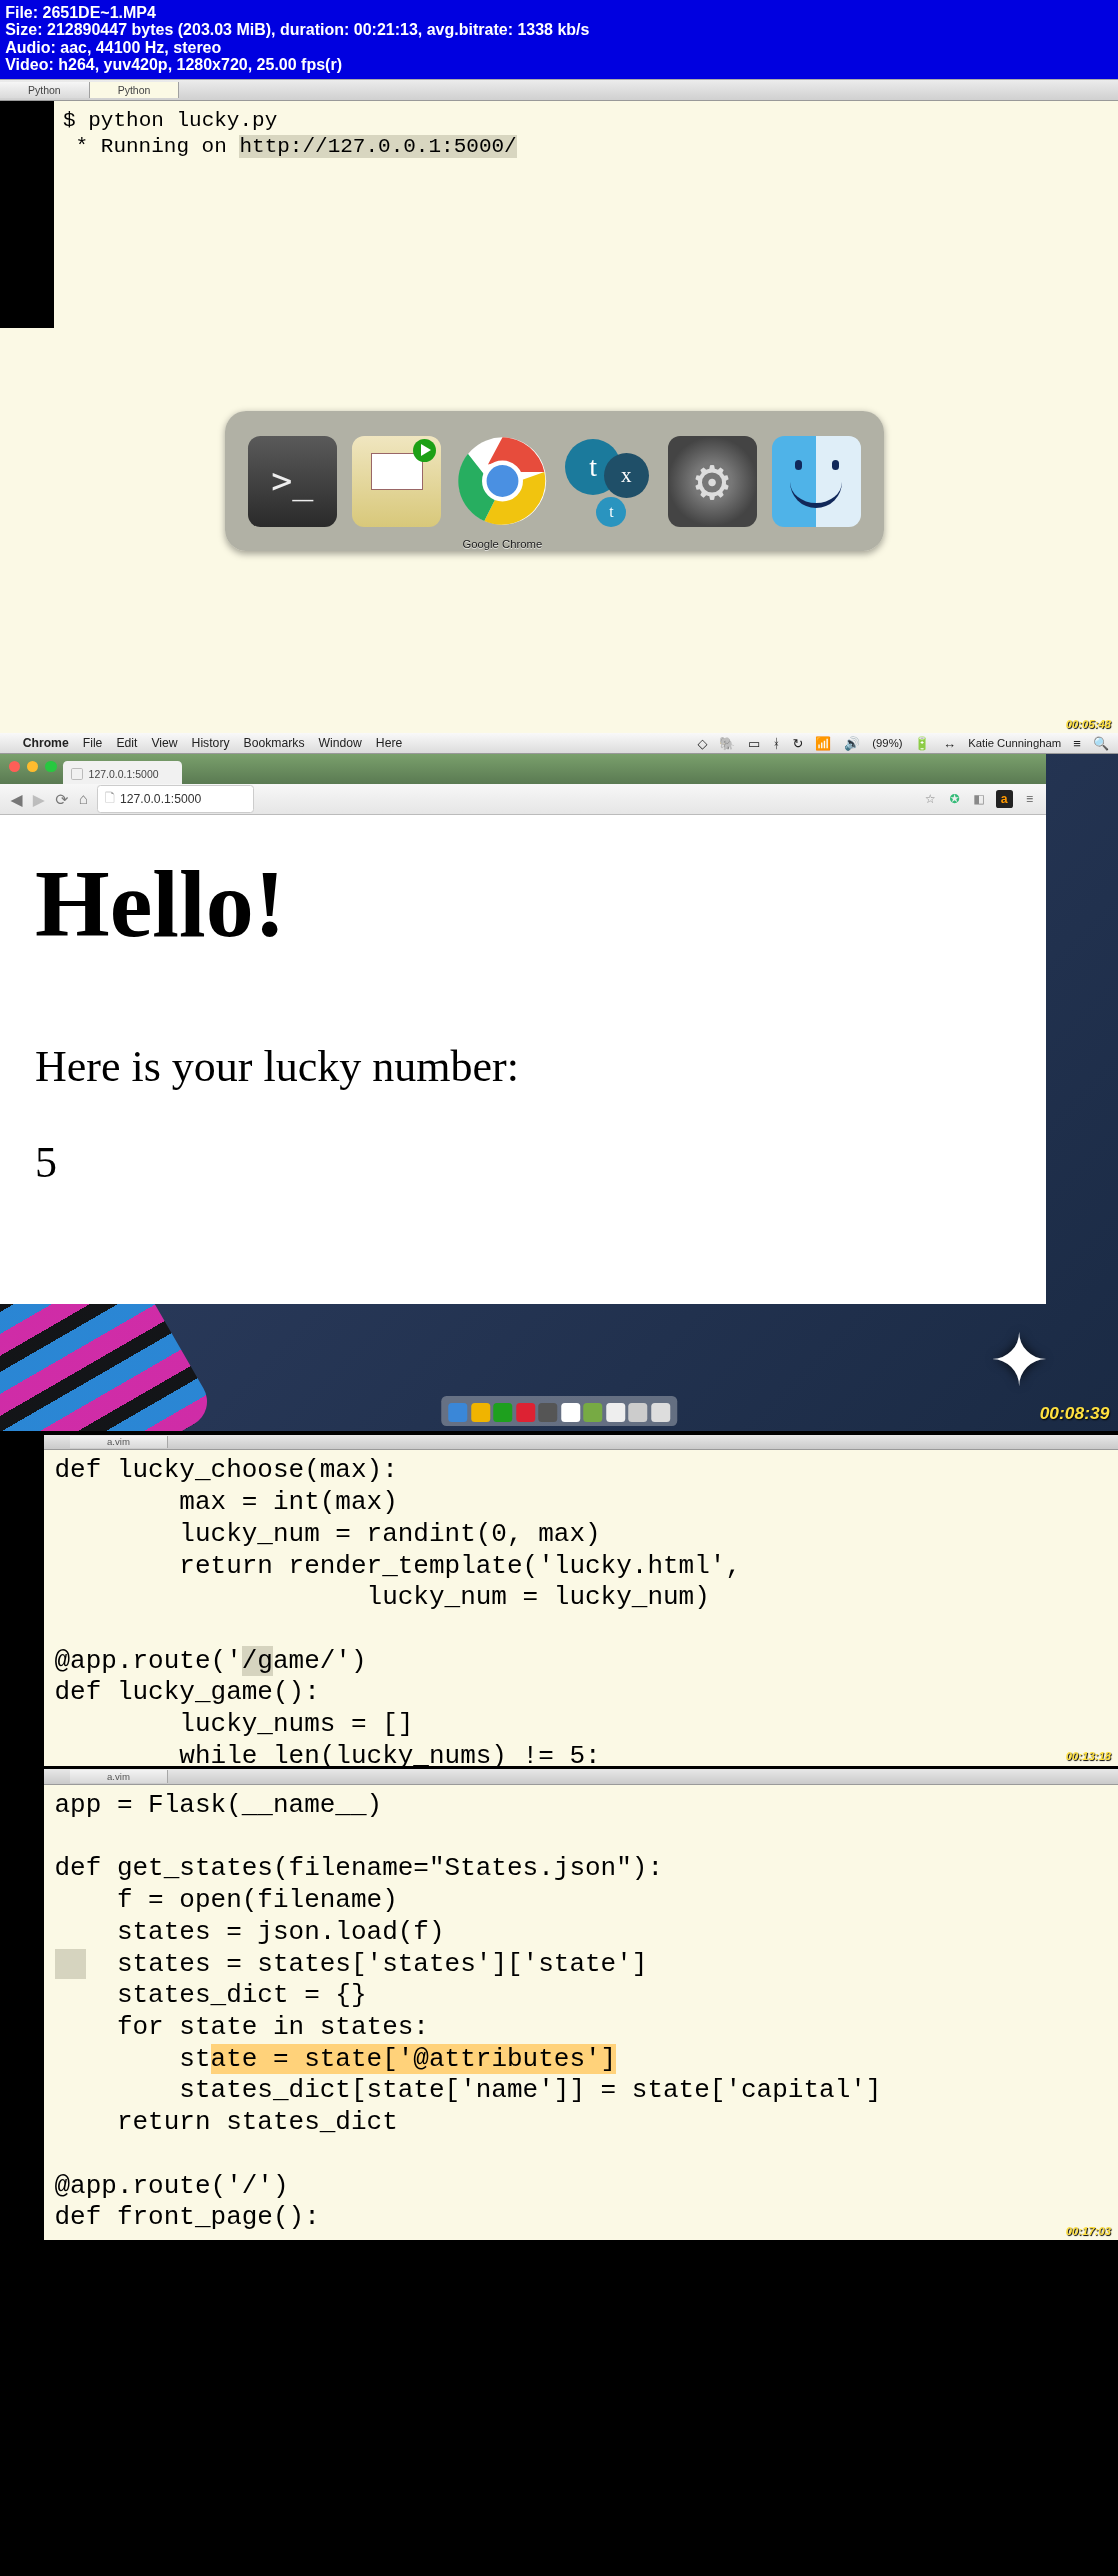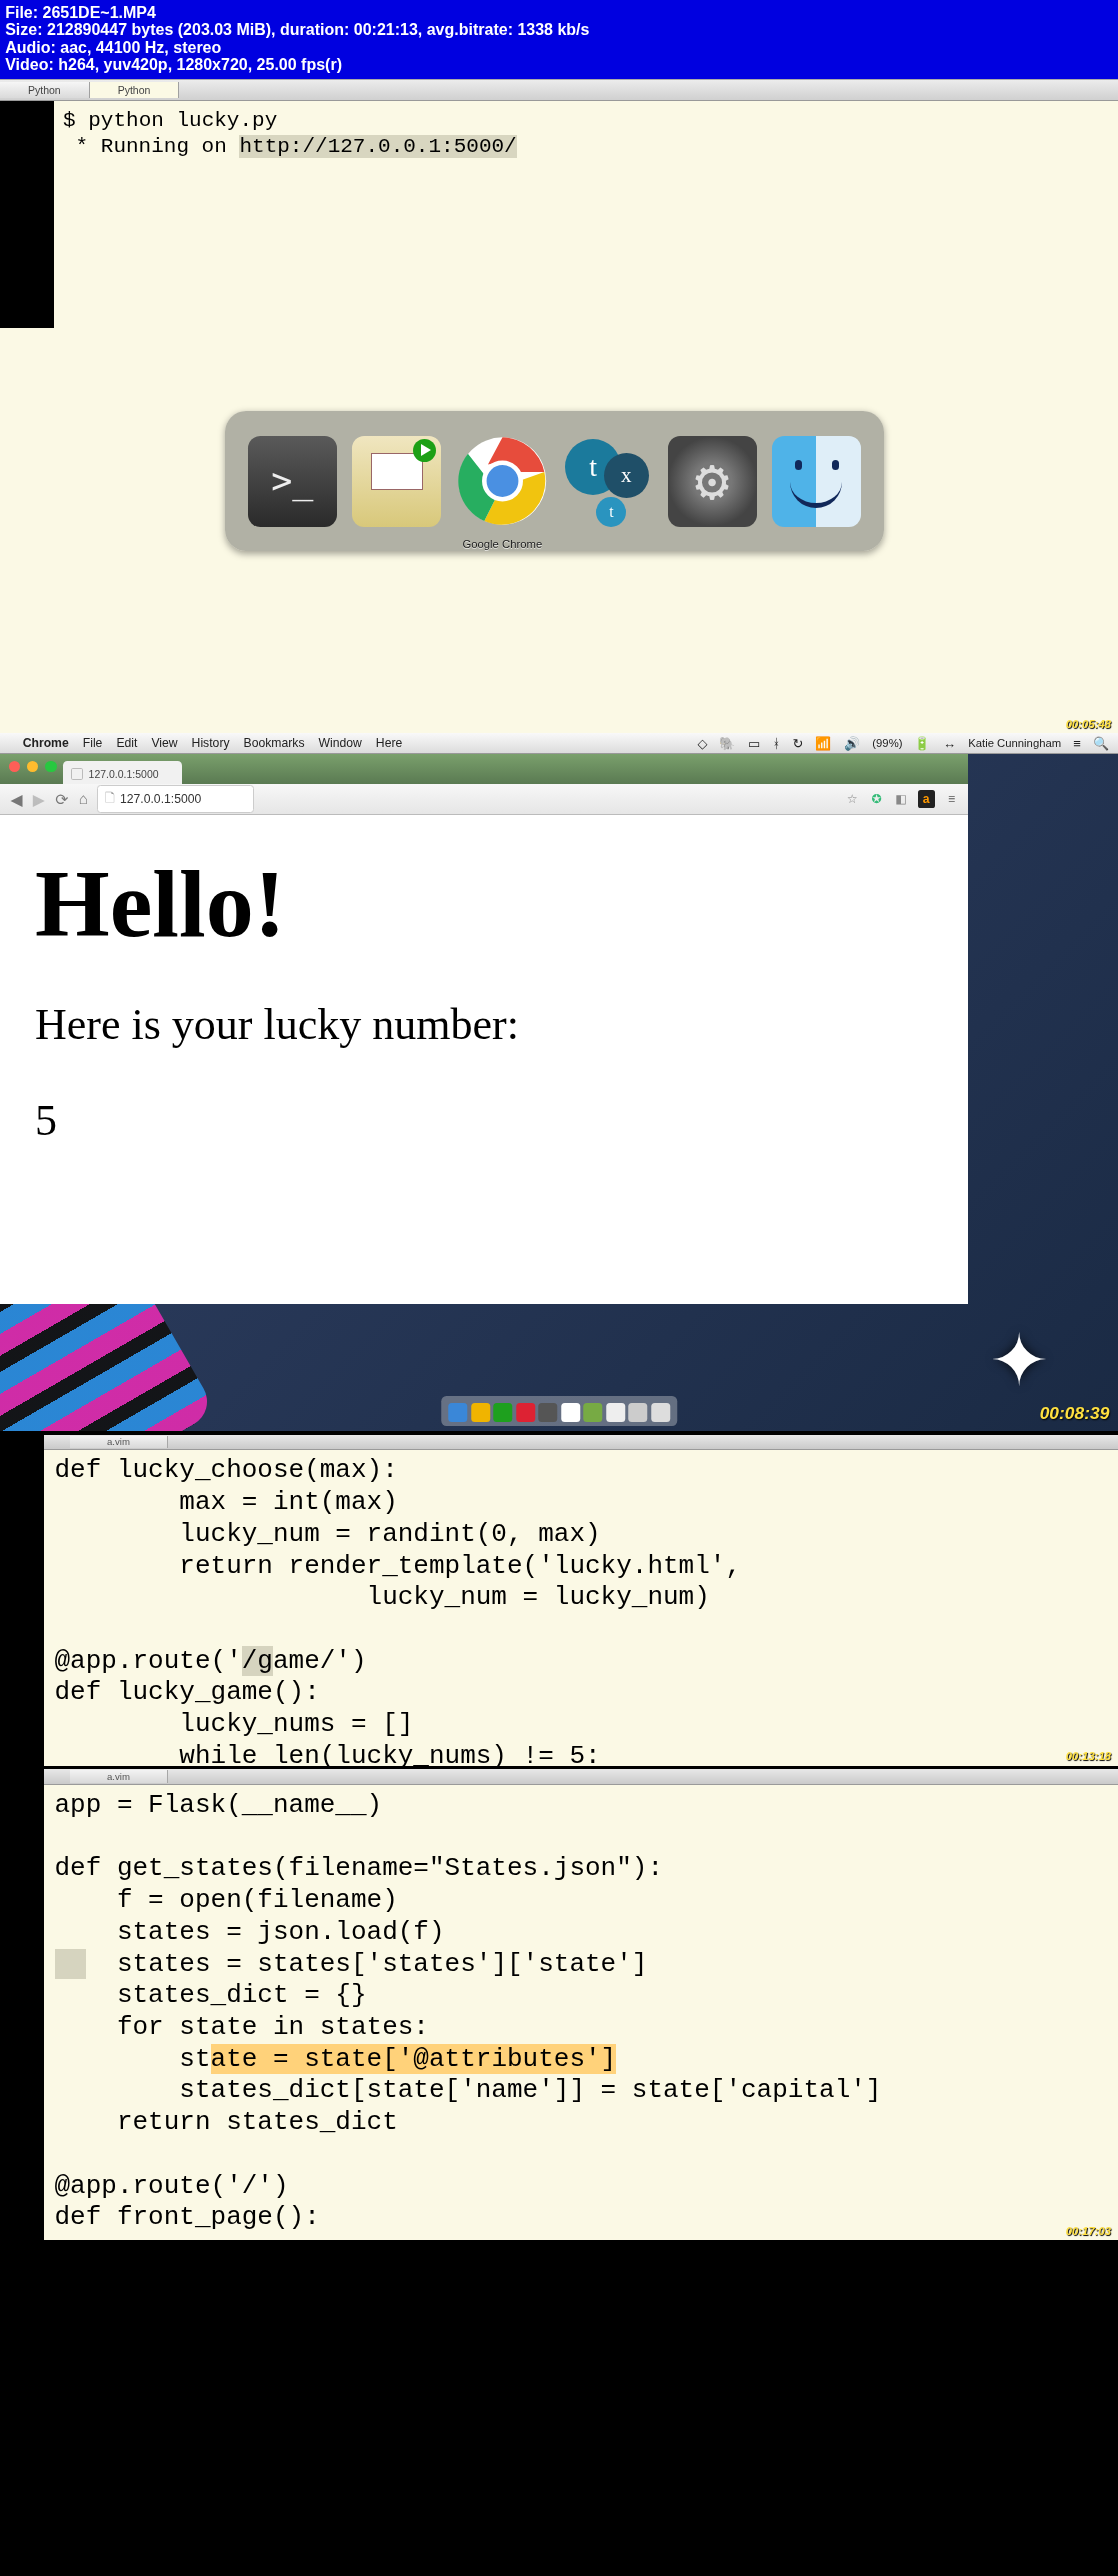--- a/index.html
+++ b/index.html
@@ -41,37 +41,37 @@
   .finder-face::after { content:""; position:absolute; left:17.4px; bottom:19px; width:52px; height:21px; border-bottom:5.2px solid #11285a; border-radius:0 0 26px 26px; }
   .ts1 { position:absolute; right:7px; bottom:3.5px; font-family:Arial,sans-serif; font-size:11.3px; color:#ffe040; font-style:italic; font-weight:bold; text-shadow: 0.9px 0.9px 0.9px #000; }
   
   
   .panel2 { position: relative; height: 698px; background: linear-gradient(135deg, #152030 0%, #283858 40%, #1a2a44 100%); overflow: hidden; }
   .mac-menubar { height: 21px; background: linear-gradient(#f9f9f9,#dcdcdc); display:flex; align-items:center; font-family:"Lucida Grande",Arial,sans-serif; font-size:12.2px; color:#222; padding:0 8.7px; gap:14px; border-bottom:0.9px solid #999; position:relative; z-index:5; }
   .mac-menubar .apple { font-size:14px; }
   .mac-right { margin-left:auto; display:flex; align-items:center; gap:12.2px; font-size:11.3px; }
   .mac-right .icon { font-size:13px; }
   
-  .chrome-window { position:absolute; left:0; top:21px; width:968px; background:#fff; }
+  .chrome-window { position:absolute; left:0; top:21px; width:1046px; background:#fff; }
   .chrome-tabs { height: 30px; background: linear-gradient(#7aa06c,#5a7a52); display:flex; align-items:flex-end; padding-left:10.5px; position:relative; }
   .traffic { position:absolute; left:8.7px; top:7px; display:flex; gap:7px; }
   .traffic span { width:11.3px; height:11.3px; border-radius:50%; display:block; }
   .tl-r { background:#ff5f57; } .tl-y { background:#febc2e; } .tl-g { background:#28c840; }
   .chrome-tab { margin-left:52px; background:#f1f1f1; height:23px; border-radius:4.4px 4.4px 0 0; padding:3.5px 23px 0 8.7px; font-family:"Lucida Grande",Arial,sans-serif; font-size:10.5px; color:#444; display:flex; align-items:center; gap:5.2px; }
   .chrome-omnibar { height: 31px; background: linear-gradient(#f7f7f7,#e6e6e6); border-bottom:0.9px solid #bbb; display:flex; align-items:center; gap:7px; padding:0 8.7px; font-family:"Lucida Grande",Arial,sans-serif; font-size:12.2px; color:#555; }
   .chrome-omnibar .navbtn { font-size:15.7px; color:#777; padding:0 1.7px; }
   .chrome-omnibar .url { flex:0 1 auto; background:#fff; border:0.9px solid #ccc; border-radius:3.5px; padding:2.6px 7px; font-size:12.2px; color:#333; min-width:157px; display:flex; align-items:center; gap:5.2px; }
   .chrome-omnibar .url .file { color:#9a9a9a; }
   .chrome-right { margin-left:auto; display:flex; align-items:center; gap:8.7px; }
   .chrome-right .ext { width:15.7px; height:15.7px; display:flex; align-items:center; justify-content:center; font-size:12.2px; }
   .chrome-right .star { color:#888; }
   .chrome-right .amazon { background:#222; color:#ff9900; font-weight:bold; font-family:Arial; font-size:12.2px; border-radius:2.6px; width:17.4px; height:17.4px; }
   
   .page { background:#fff; padding: 33px 35px 52px; font-family: "Times New Roman", serif; color:#000; min-height: 489px; }
-  .page h1 { font-size: 96px; font-weight: bold; margin-bottom: 40px; }
+  .page h1 { font-size: 96px; font-weight: bold; margin-bottom: 82px; }
   .page p { font-size: 44px; margin-bottom: 45px; }
   .page .num { font-size: 44px; }
   
   .decor-stripes { position:absolute; left:-52px; bottom:-52px; width:227px; height:227px; transform:rotate(-30deg); background: repeating-linear-gradient(0deg, #e22bb0 0 19px, #2b8fe2 19px 38px, #111 38px 52px); opacity:0.9; border-radius:26px; }
   .decor-star { position:absolute; right:70px; bottom:17.4px; font-size:96px; color:#fff; text-shadow:0 0 10.5px rgba(0,0,0,0.8); }
   
   .mini-dock { position:absolute; bottom:5.2px; left:50%; transform:translateX(-50%); height:30px; background:rgba(230,230,230,0.35); border-radius:5.2px; display:flex; align-items:flex-end; gap:3.5px; padding:1.7px 7px 3.5px; z-index:3; }
   .mini-dock .mi { width:19px; height:19px; border-radius:3.5px; }
   .mi1{background:#3a87d8;} .mi2{background:#f0b400;} .mi3{background:#1ea01e;} .mi4{background:#d23;} .mi5{background:#555;} .mi6{background:#fff;} .mi7{background:#7a4;} .mi8{background:#eee;} .mi9{background:#ccc;} .mi10{background:#ddd;}
   .ts2 { position:absolute; right:8.7px; bottom:7px; font-family:Arial,sans-serif; font-size:17.4px; color:#ffe040; font-style:italic; font-weight:bold; text-shadow:0.9px 0.9px 1.7px #000; z-index:4; }

